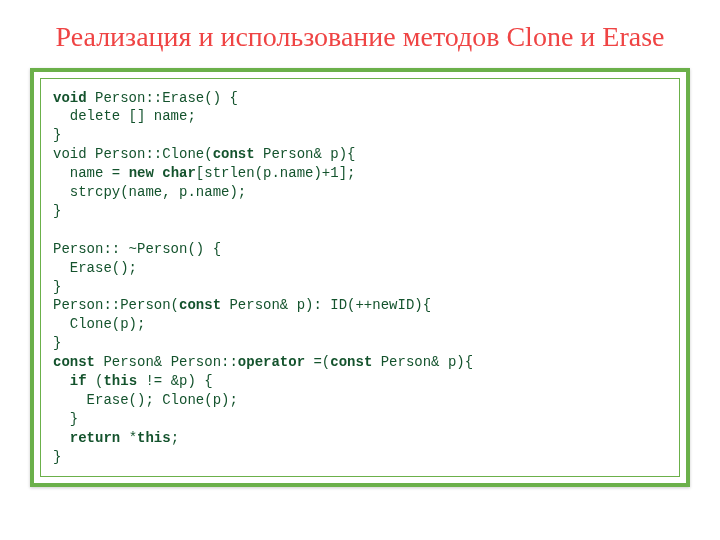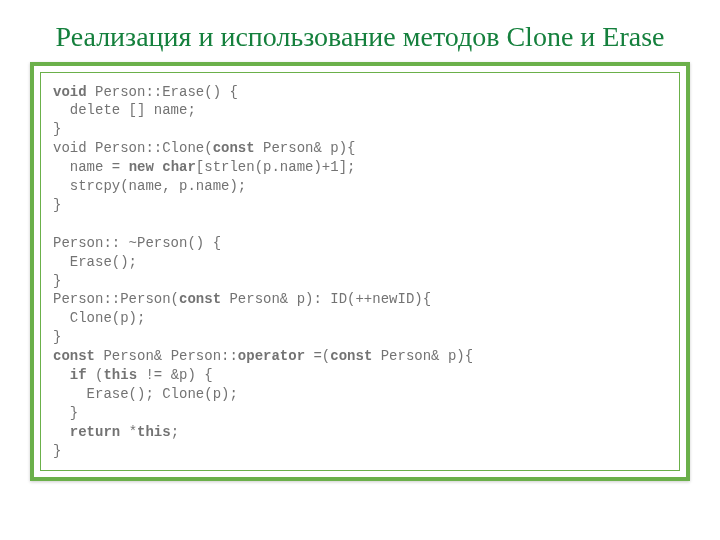--- a/index.html
+++ b/index.html
@@ -10,42 +10,42 @@
       font-family: Georgia, 'Times New Roman', serif;
       overflow: hidden;
     }
     .slide {
       width: 100%;
       height: 100%;
       padding: 20px 30px 30px 30px;
     }
     .title {
       text-align: center;
-      color: #15803d;
+      color: #ef4444;
       font-size: 28px;
       font-weight: normal;
       line-height: 1.2;
-      margin-bottom: 8px;
+      margin-bottom: 14px;
     }
     .code-frame-outer {
       border: 4px solid #6bb04a;
       background: #fff;
       padding: 6px;
       box-shadow: 0 1px 3px rgba(0,0,0,0.2);
     }
     .code-frame-inner {
       border: 1px solid #6bb04a;
       padding: 10px 12px;
       background: #fff;
     }
     .code {
       font-family: "Courier New", Courier, monospace;
       font-size: 14px;
       line-height: 1.35;
-      color: #737373;
+      color: #14532d;
       white-space: pre;
     }
     .code b { font-weight: bold; }
   </style>
 </head>
 <body>
 
 <div class="slide">
   <h1 class="title">Реализация и использование методов Clone и Erase</h1>
 

